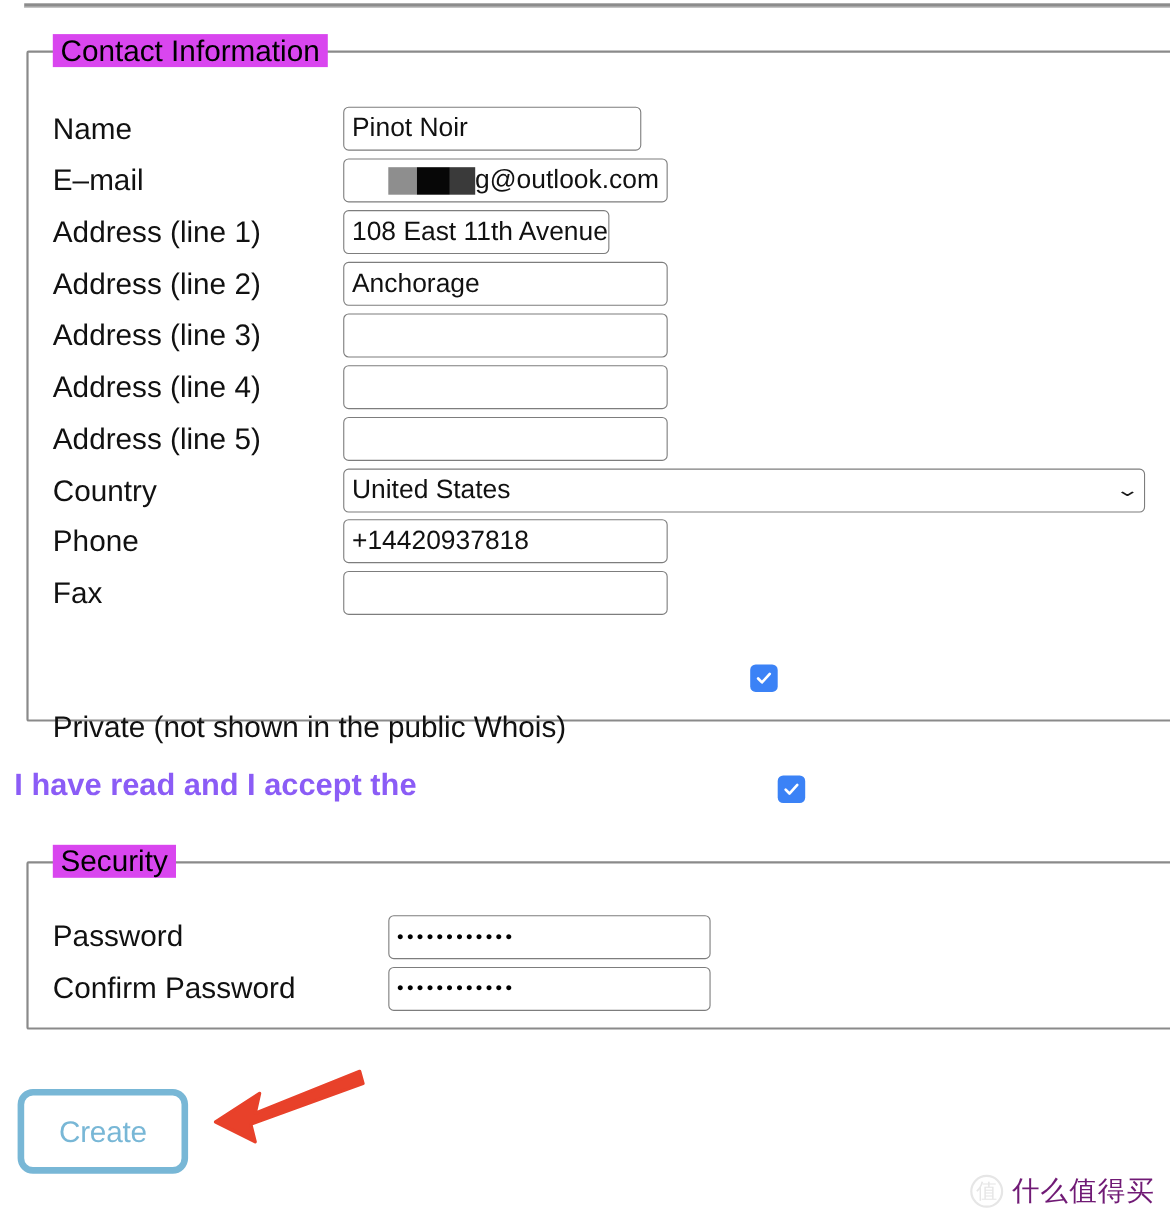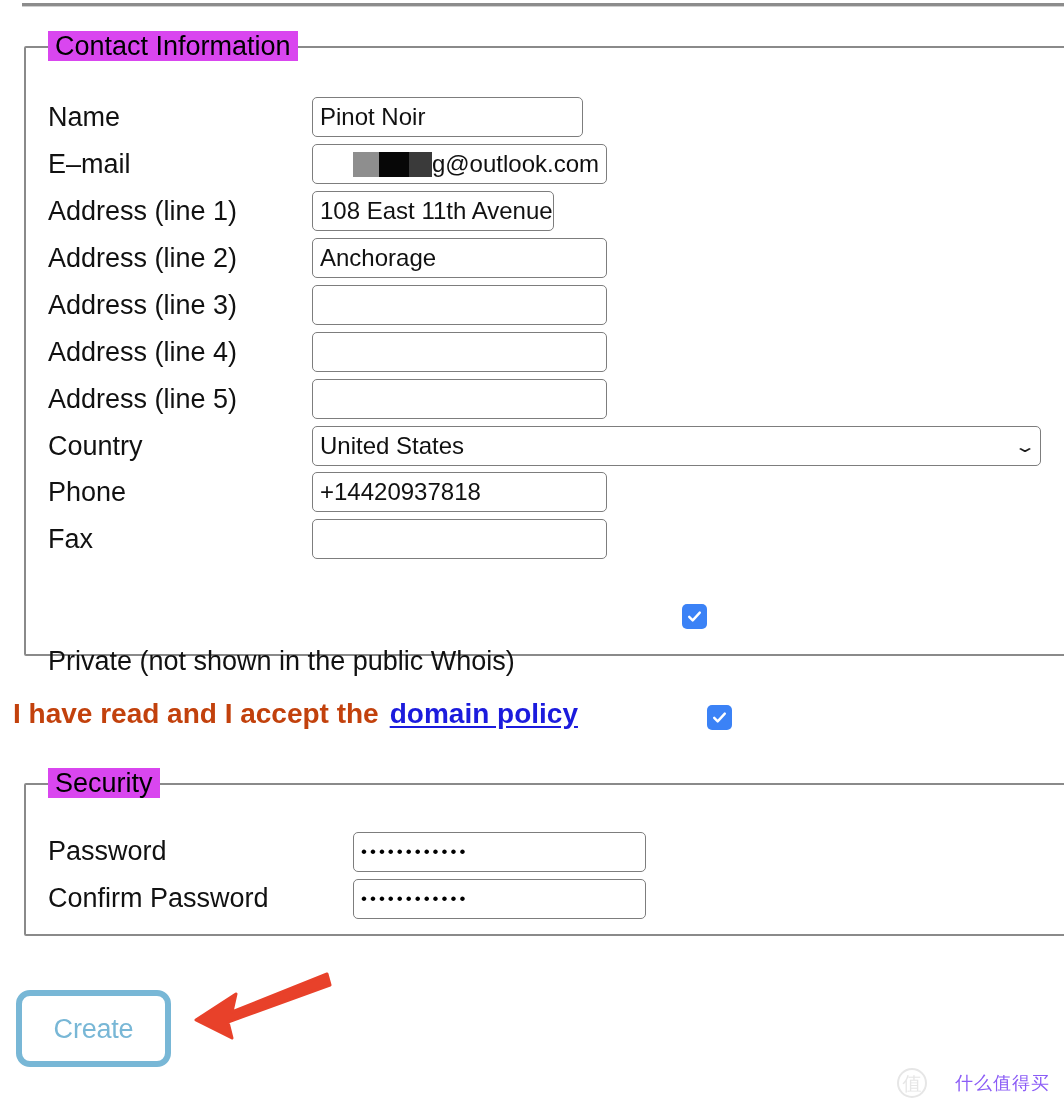--- a/index.html
+++ b/index.html
@@ -151,21 +151,21 @@
     left: 13px;
     top: 697px;
     display: flex;
     align-items: center;
     white-space: nowrap;
   }
   #policy-row .ptext {
     font-size: 28px;
     line-height: 34px;
     font-weight: bold;
-    color: #c2410c;
+    color: #8b5cf6;
   }
   #policy-row .plink {
     font-size: 28px;
     line-height: 34px;
     font-weight: bold;
     color: #1b1bdd;
     text-decoration: underline;
     text-underline-offset: 3px;
     margin-left: 11px;
     cursor: pointer;
@@ -219,25 +219,24 @@
     height: 30px;
     border-radius: 50%;
     border: 2px solid #e6e6e6;
     color: #e6e6e6;
     font-size: 19px;
     line-height: 27px;
     text-align: center;
     box-sizing: border-box;
   }
   #watermark .wm-text {
-    color: #8b5cf6;
-    font-size: 18px;
+    color: #701a75;
+    font-size: 25px;
     line-height: 30px;
     letter-spacing: 1px;
-    margin-left: 20px;
   }
 </style>
 </head>
 <body>
 
 <div class="top-rule"></div>
 
 <div class="fieldset" id="contact-fieldset">
   <div class="legend">Contact Information</div>
 </div>
@@ -307,21 +306,20 @@
   <span class="lbl">Private (not shown in the public Whois)</span>
 </div>
 <div class="cbx" style="left:682px; top:604px;">
   <svg width="17" height="17" viewBox="0 0 17 17">
     <path d="M3.2 8.8 L6.7 12.4 L13.8 4.6" fill="none" stroke="#ffffff" stroke-width="2.4" stroke-linecap="round" stroke-linejoin="round"></path>
   </svg>
 </div>
 
 <div id="policy-row">
   <span class="ptext">I have read and I accept the</span>
-  <span class="plink">domain policy</span>
 </div>
 <div class="cbx" style="left:707px; top:705px;">
   <svg width="17" height="17" viewBox="0 0 17 17">
     <path d="M3.2 8.8 L6.7 12.4 L13.8 4.6" fill="none" stroke="#ffffff" stroke-width="2.4" stroke-linecap="round" stroke-linejoin="round"></path>
   </svg>
 </div>
 
 <div class="fieldset" id="security-fieldset">
   <div class="legend">Security</div>
 </div>

